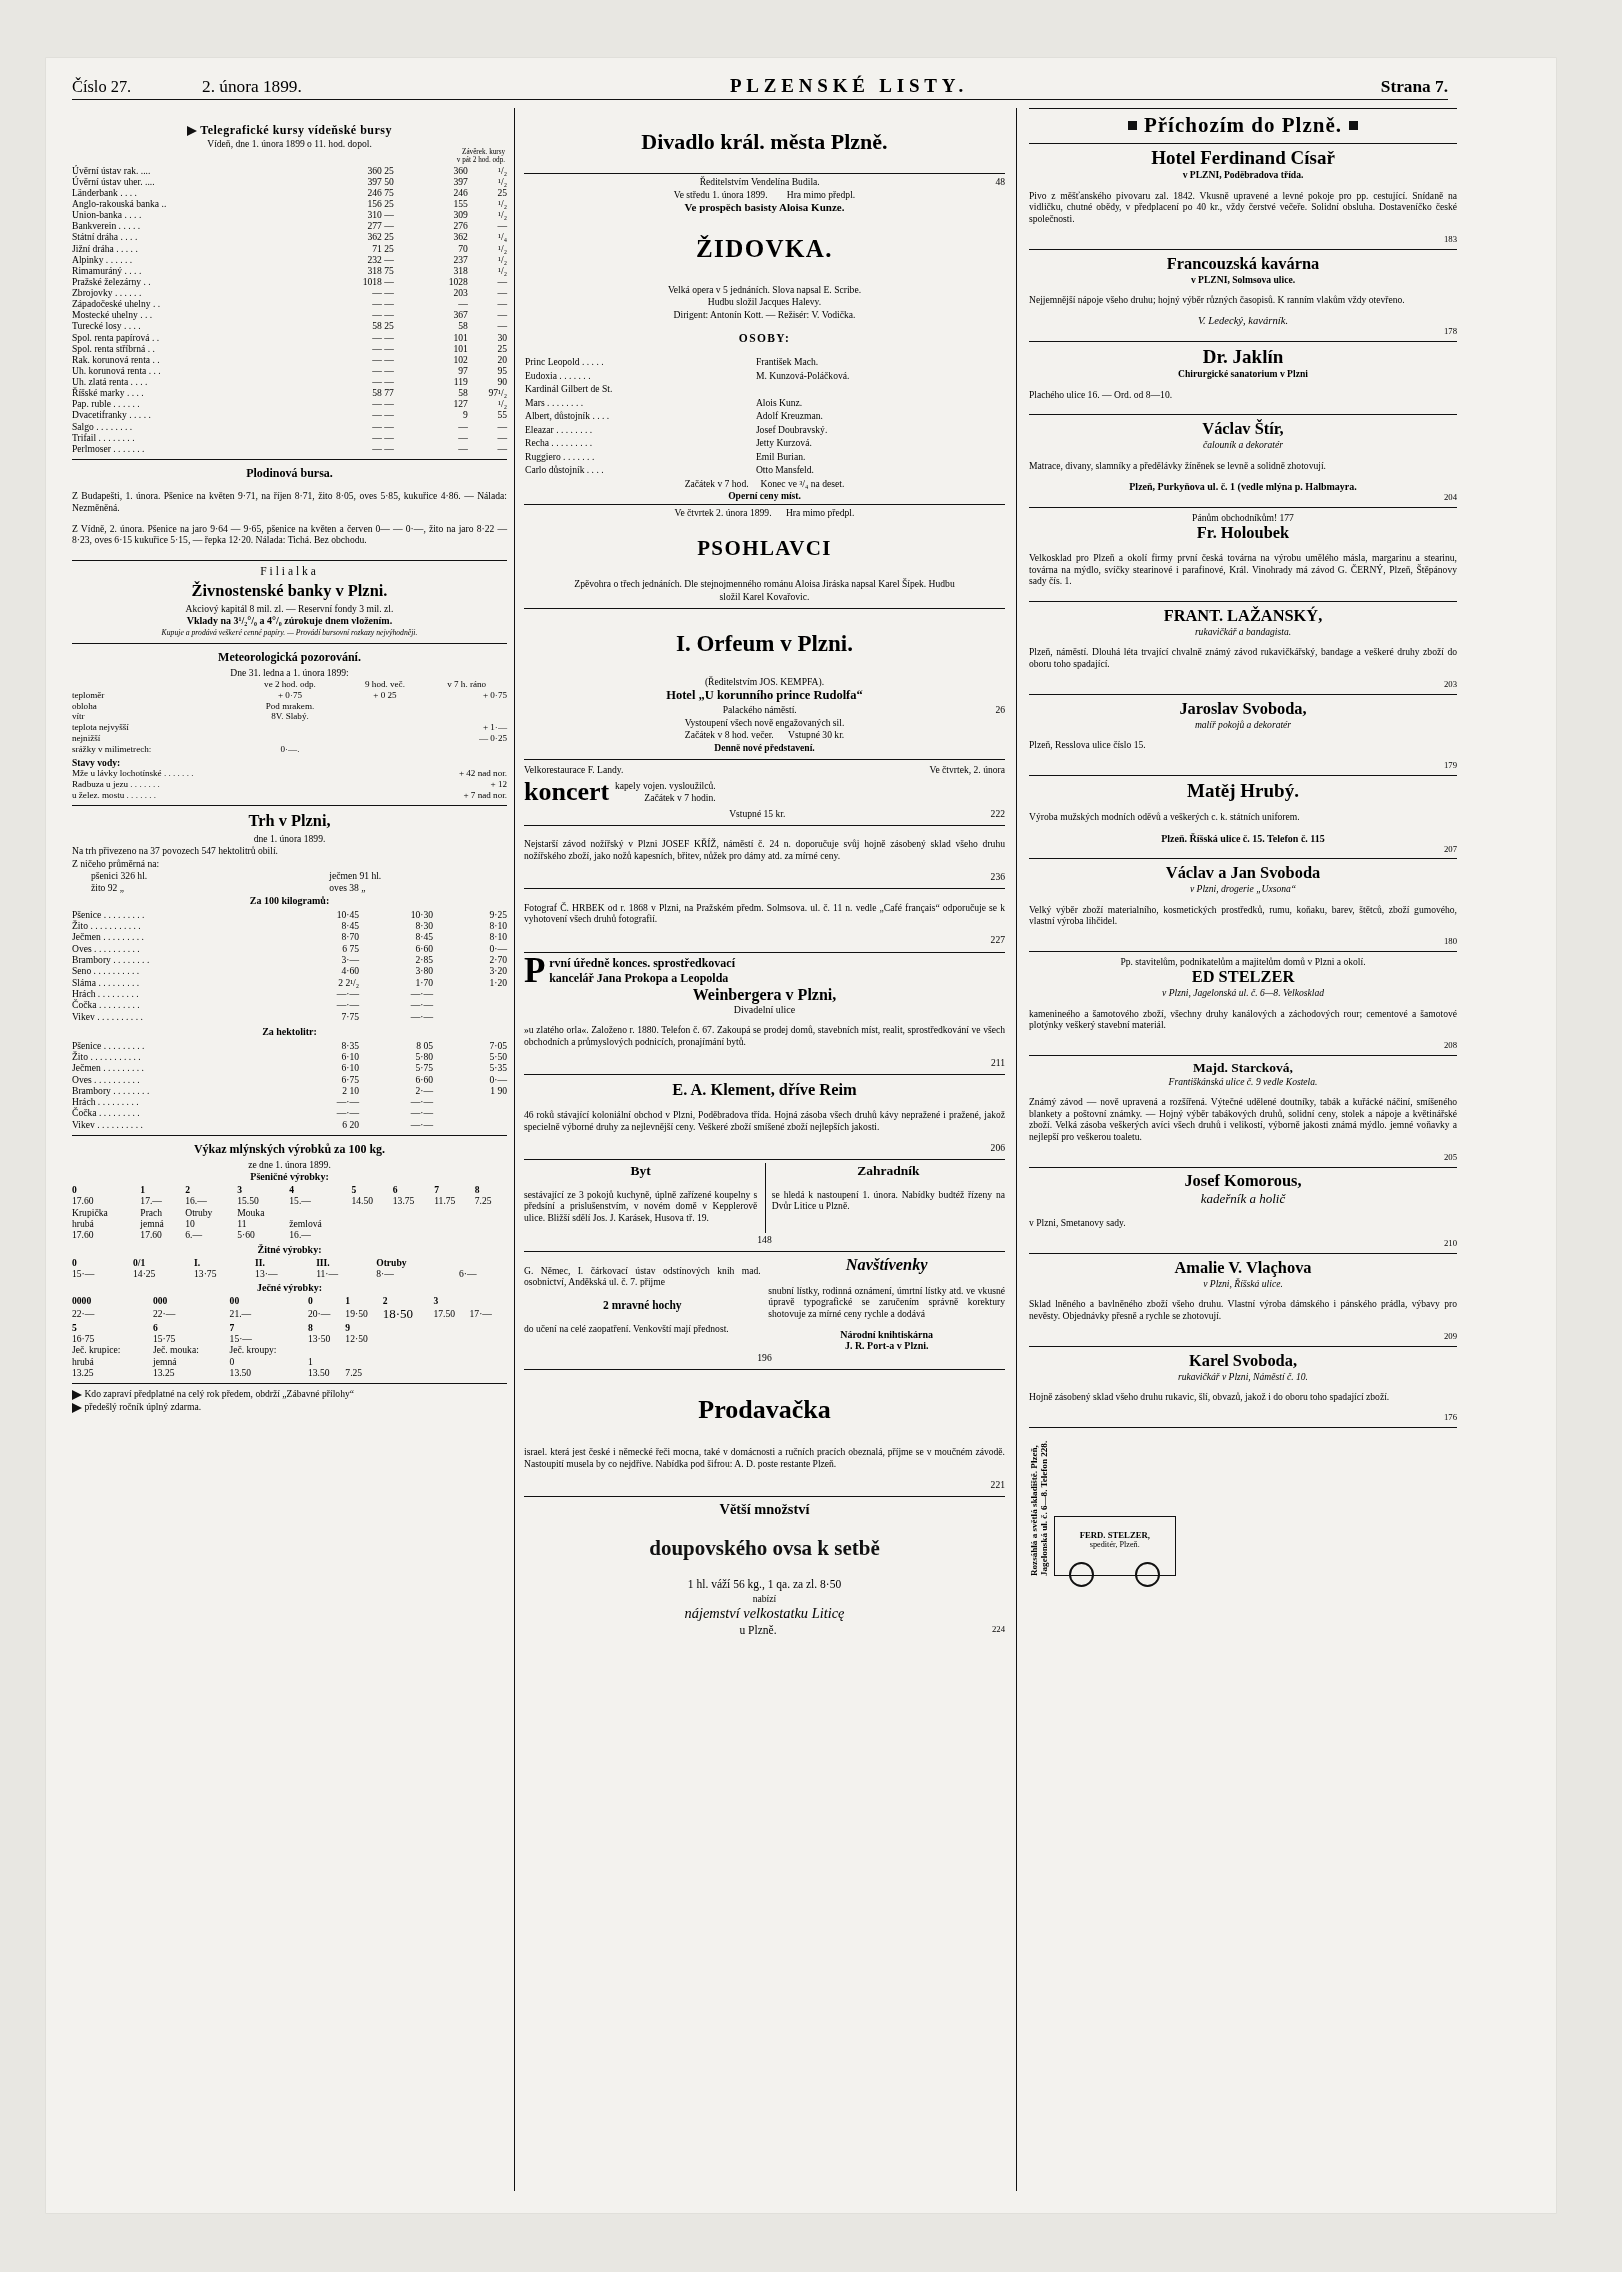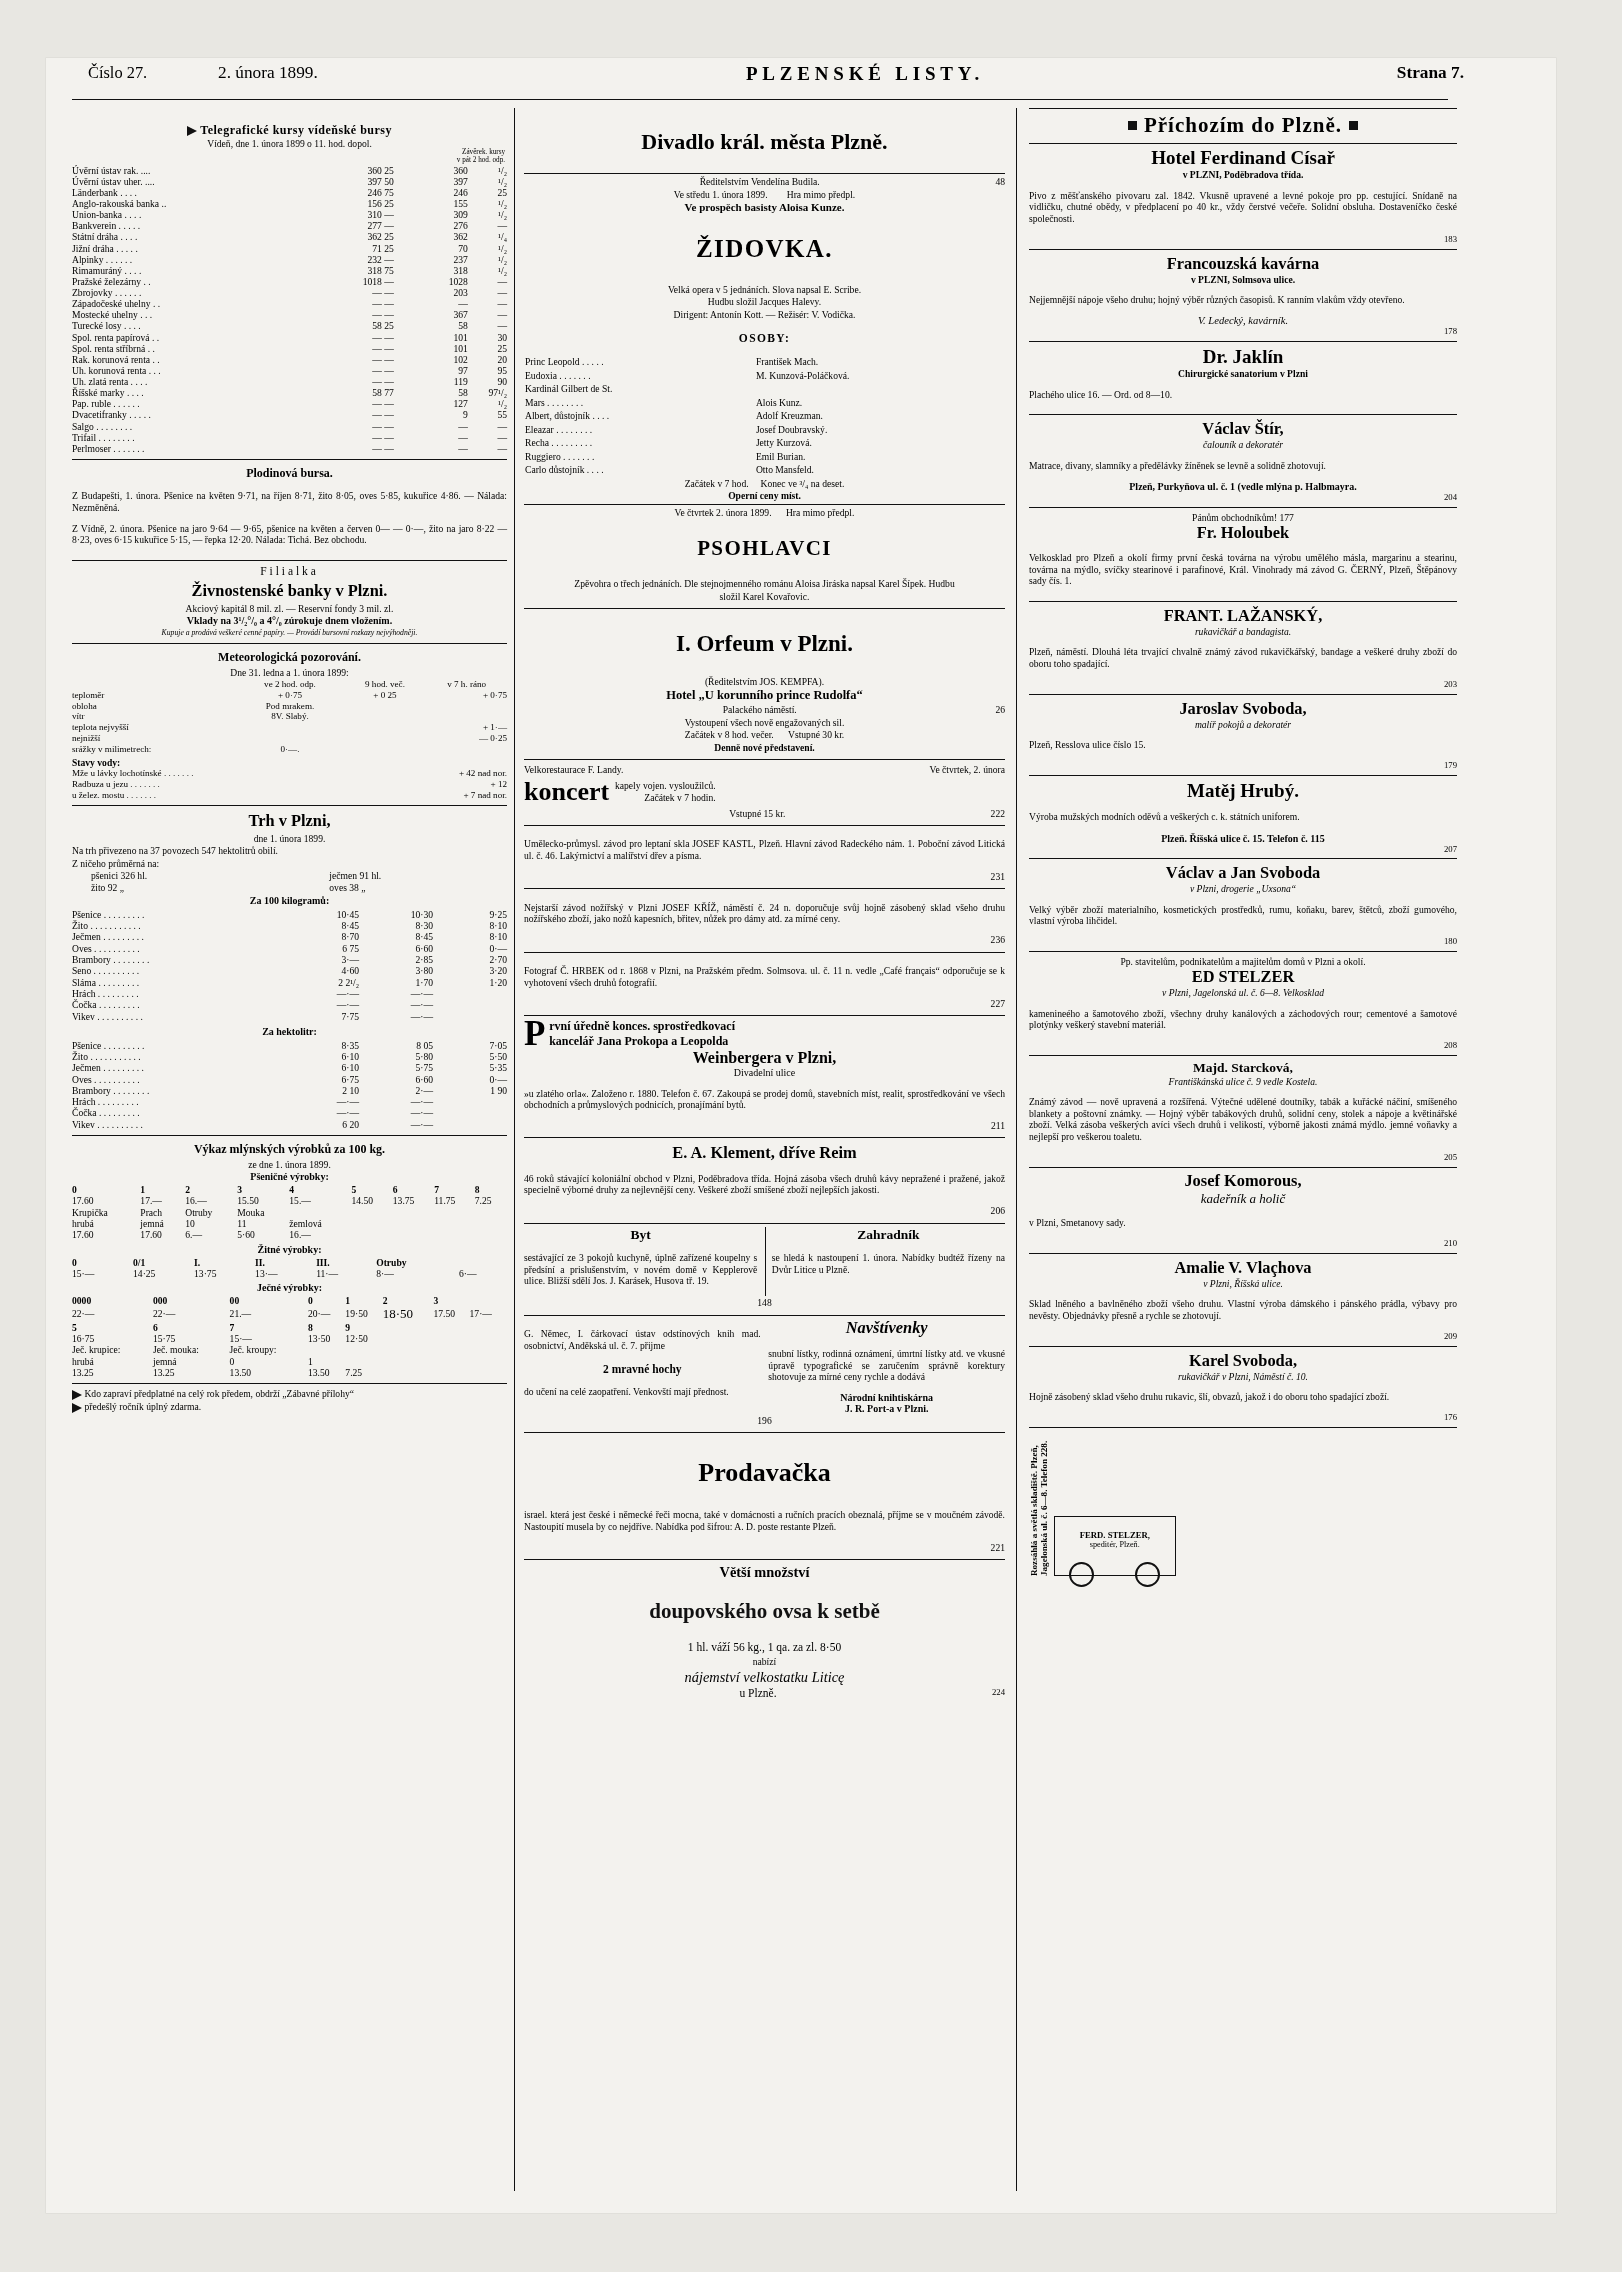--- a/index.html
+++ b/index.html
@@ -8,22 +8,22 @@
     width:1622px;height:2273px;background:#e8e7e2;position:relative;
     box-sizing:border-box;
   }
   .sheet{
     position:absolute;left:46px;top:58px;width:1510px;height:2155px;
     background:#f3f2ee;
     box-shadow:0 0 0 0.5px #d8d7d2;
   }
   
   .masthead{
-    position:absolute;left:88px;top:63px;width:1376px;height:34px;
-    display:flex;align-items:flex-start;font-size:16.4px;
+    position:absolute;left:72px;top:63px;width:1376px;height:34px;
+    display:flex;align-items:flex-end;font-size:16.4px;
   }
   .masthead .mi{white-space:nowrap;}
   .m-num{width:130px;}
   .m-date{width:207px;font-size:17.3px;}
   .m-title{flex:1;text-align:center;font-size:19px;letter-spacing:4.8px;font-weight:bold;}
   .m-page{width:159px;text-align:right;font-size:17.3px;font-weight:bold;}
   .rule{
     position:absolute;left:72px;top:99px;width:1376px;height:1.4px;background:#111;
   }
   .cols{
@@ -753,24 +753,20 @@
             <div>kapely vojen. vysloužilců.</div>
             <div style="text-align:right;">Začátek v 7 hodin.</div>
           </div>
         </div>
         <p class="c">
           <span>Vstupné 15 kr.</span>
           <span style="float:right;">222</span>
         </p>
       </div>
 
-      <div class="blk">
-        <p class="just">Umělecko-průmysl. závod pro leptaní skla JOSEF KASTL, Plzeň. Hlavní závod Radeckého nám. 1. Poboční závod Litická ul. č. 46. Lakýrnictví a malířství dřev a písma.</p>
-        <p class="p" style="text-align:right;">231</p>
-      </div>
 
       <div class="blk">
         <p class="just">Nejstarší závod nožířský v Plzni JOSEF KŘÍŽ, náměstí č. 24 n. doporučuje svůj hojně zásobený sklad všeho druhu nožířského zboží, jako nožů kapesních, břitev, nůžek pro dámy atd. za mírné ceny.</p>
         <p class="p" style="text-align:right;">236</p>
       </div>
 
       <div class="blk">
         <p class="just">Fotograf Č. HRBEK od r. 1868 v Plzni, na Pražském předm. Solmsova. ul. č. 11 n. vedle „Café français“ odporučuje se k vyhotovení všech druhů fotografií.</p>
         <p class="p" style="text-align:right;">227</p>
       </div>

